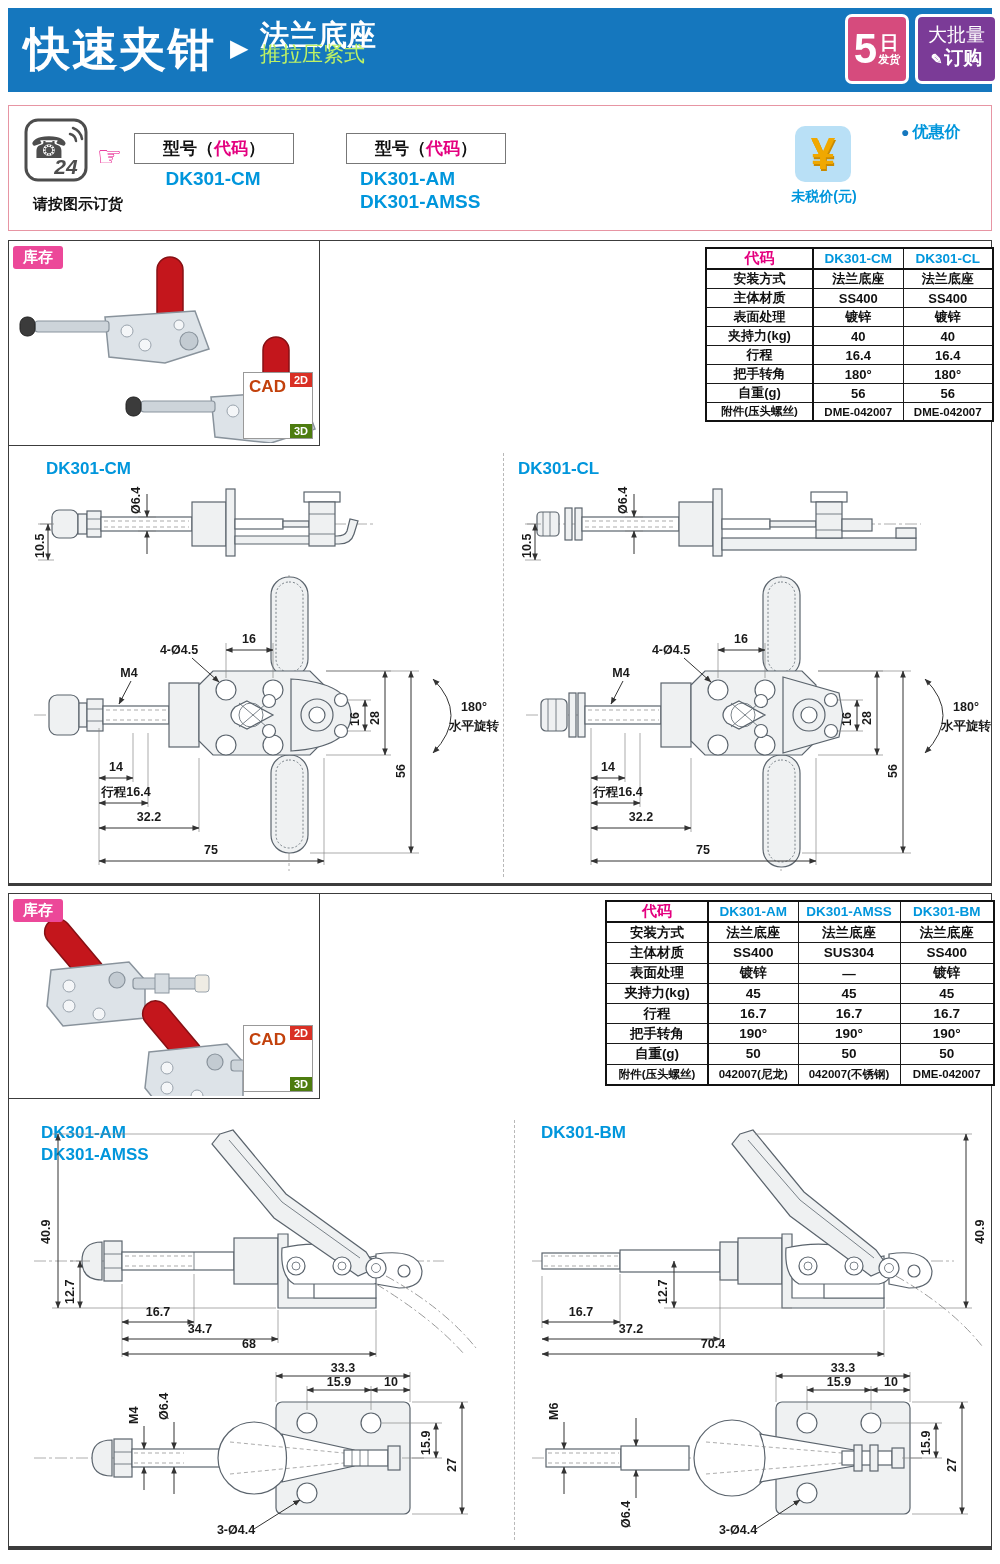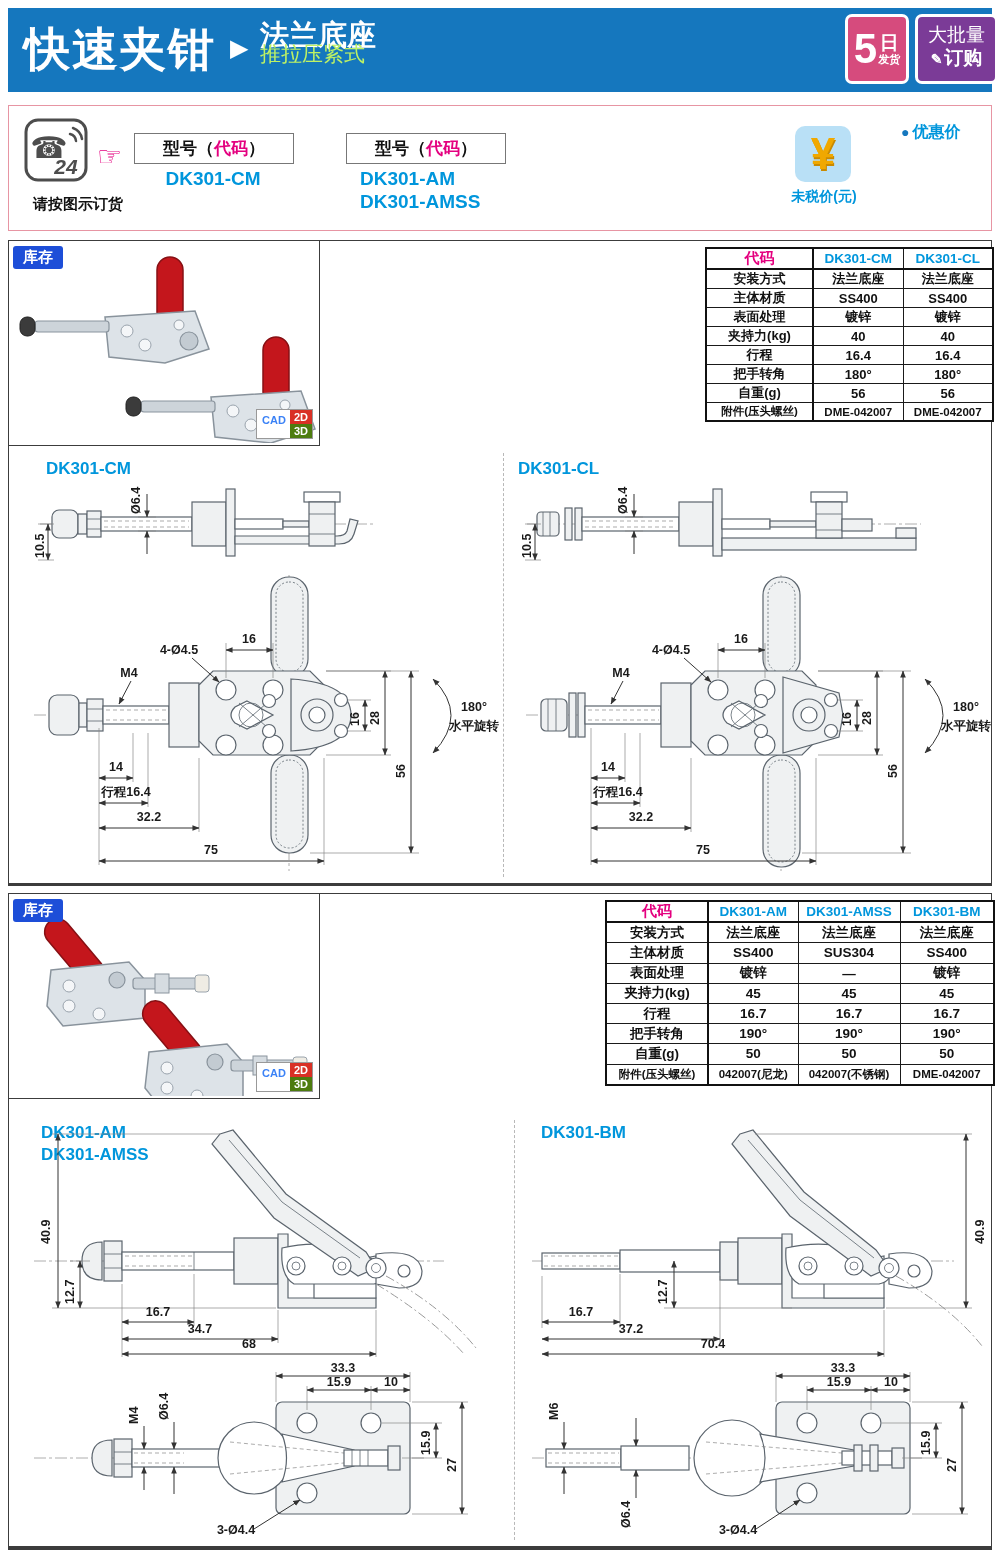--- a/index.html
+++ b/index.html
@@ -44,25 +44,25 @@
   table.price{position:absolute;left:848px;top:40px;border-collapse:collapse;}
   table.price td{border:1px solid #555;font-size:12.5px;font-weight:bold;color:#111;text-align:center;
                  height:20px;padding:0 3px;}
   table.price td.c1{width:36px;}table.price td.c2{width:40px;}table.price td.c3{width:56px;}
 
   
   .sec{position:absolute;left:8px;width:982px;border:1px solid #3c3c3c;background:#fff;}
   .sec1{top:240px;height:642px;border-bottom-width:3px;}
   .sec2{top:893px;height:652px;border-bottom-width:4px;}
   .photo{position:absolute;left:-1px;top:-1px;width:310px;height:204px;border:1px solid #3c3c3c;background:#fff;}
-  .stock{position:absolute;left:4px;top:5px;background:#1d4ed8;color:#fff;font-size:15px;font-weight:bold;
+  .stock{position:absolute;left:4px;top:5px;background:#ec4899;color:#fff;font-size:15px;font-weight:bold;
          padding:2px 10px;border-radius:3px;}
   .cadbadge{position:absolute;right:6px;bottom:6px;display:flex;border:1px solid #999;background:#fff;align-items:stretch;}
-  .cadbadge .cad{font-size:11px;font-weight:bold;color:#3b82f6;padding:4px 4px 2px 5px;}
-  .cadbadge .dcol{display:flex;flex-direction:column;}
+  .cadbadge .cad{font-size:17px;font-weight:bold;color:#c2410c;padding:4px 4px 2px 5px;}
+  .cadbadge .dcol{display:flex;flex-direction:column;gap:37px;}
   .cadbadge .d2{background:#D93025;color:#fff;font-size:11px;font-weight:bold;padding:0 4px;line-height:14px;}
   .cadbadge .d3{background:#4d7c0f;color:#fff;font-size:11px;font-weight:bold;padding:0 4px;line-height:14px;}
 
   table.spec{position:absolute;border-collapse:collapse;background:#fff;table-layout:fixed;}
   table.spec th,table.spec td{border:1px solid #1a1a1a;text-align:center;font-weight:bold;
         color:#111;padding:0;overflow:hidden;white-space:nowrap;}
   table.spec{border:2px solid #111;}
   table.spec tr.hd th{border-bottom:2px solid #111;}
   table.spec .lbl{border-right:2px solid #111;}
   table.spec1{left:696px;top:6px;width:287px;}

